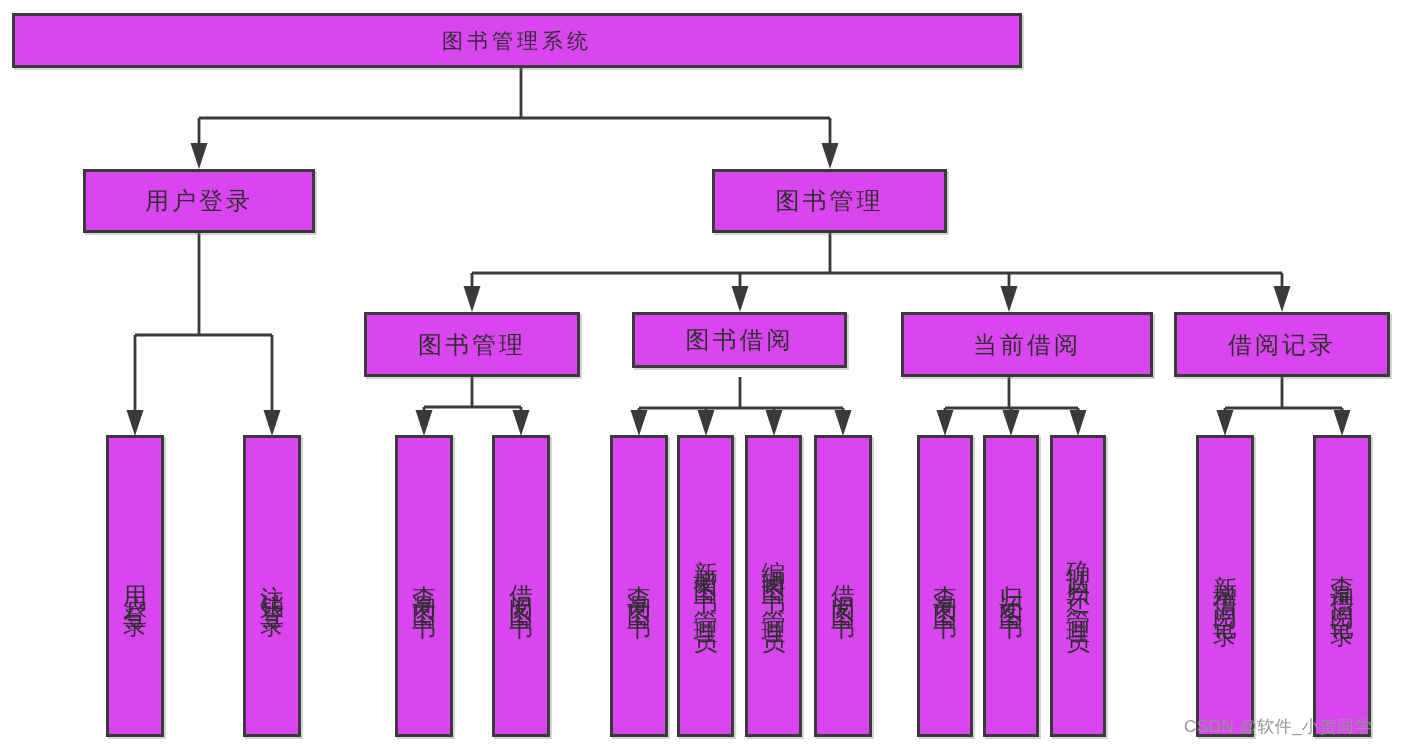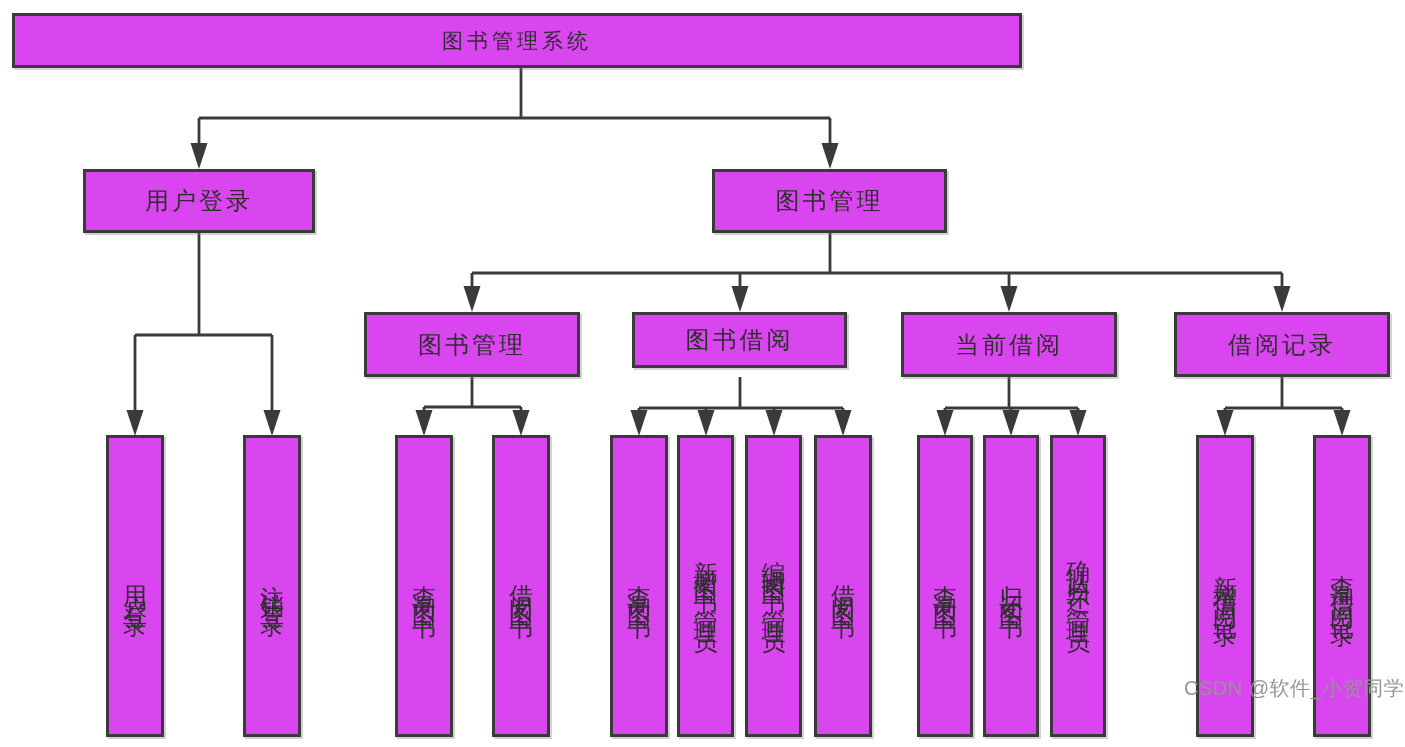--- a/index.html
+++ b/index.html
@@ -45,23 +45,23 @@
   .node.leaf-node .v-label {
     writing-mode: vertical-rl;
     text-orientation: mixed;
     font-size: 24px;
     line-height: 1;
     letter-spacing: 10px;
   }
   #watermark {
     position: absolute;
     left: 1184px;
-    top: 675px;
+    top: 715px;
     width: 215px;
-    font-size: 20px;
+    font-size: 17px;
     letter-spacing: 0.5px;
     color: rgba(148,148,148,0.85);
     white-space: nowrap;
     z-index: 3;
   }
 </style>
 </head>
 <body>
 
 <div id="canvas">
@@ -116,21 +116,21 @@
     </div>
     <div class="node h-node" style="left: 712px; top: 169px; width: 235px; height: 64px; border-color: rgb(58, 58, 58); color: rgb(46, 46, 46);">
       <span>图书管理</span>
     </div>
     <div class="node h-node" style="left: 364px; top: 312px; width: 216px; height: 65px; border-color: rgb(58, 58, 58); color: rgb(46, 46, 46);">
       <span>图书管理</span>
     </div>
     <div class="node h-node" style="left: 632px; top: 312px; width: 215px; height: 56px; border-color: rgb(58, 58, 58); color: rgb(46, 46, 46);">
       <span>图书借阅</span>
     </div>
-    <div class="node h-node" style="left: 901px; top: 312px; width: 216px; height: 65px; border-color: rgb(58, 58, 58); color: rgb(46, 46, 46);">
+    <div class="node h-node" style="left: 901px; top: 312px; width: 252px; height: 65px; border-color: rgb(58, 58, 58); color: rgb(46, 46, 46);">
       <span>当前借阅</span>
     </div>
     <div class="node h-node" style="left: 1174px; top: 312px; width: 216px; height: 65px; border-color: rgb(58, 58, 58); color: rgb(46, 46, 46);">
       <span>借阅记录</span>
     </div>
     <div class="node leaf-node" style="left: 106px; top: 435px; width: 58px; height: 302px; border-color: rgb(58, 58, 58); color: rgb(46, 46, 46);">
       <span class="v-label">用户登录</span>
     </div>
     <div class="node leaf-node" style="left: 243px; top: 435px; width: 58px; height: 302px; border-color: rgb(58, 58, 58); color: rgb(46, 46, 46);">
       <span class="v-label">注销登录</span>

